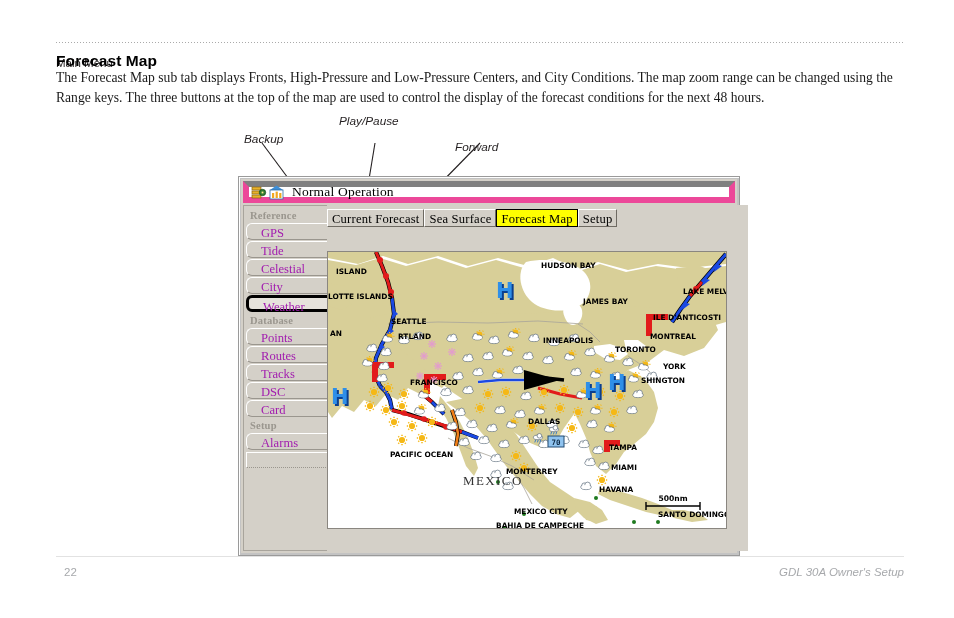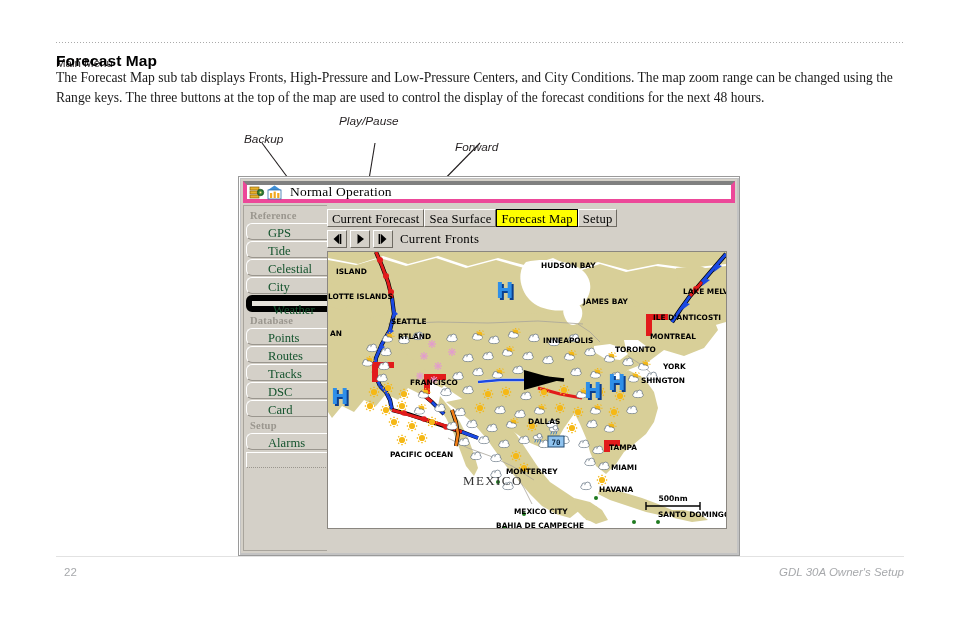--- a/index.html
+++ b/index.html
@@ -26,41 +26,41 @@
   #callout-svg{position:absolute;left:0;top:0;width:954px;height:618px;pointer-events:none;}
 
   
   #device-window{position:absolute;left:238px;top:176px;width:502px;height:380px;
     background:#c3c3c3;border:1px solid #9a9a9a;box-sizing:border-box;
     box-shadow:1px 1px 0 #ffffff inset;}
   #device-inner{position:absolute;left:2px;top:2px;width:496px;height:374px;background:#d4d0c8;}
 
   
   #titlebar{position:absolute;left:2px;top:2px;width:492px;height:22px;background:#ffffff;
-    border:4px solid #ec4899;border-top-color:#808080;box-sizing:border-box;display:flex;align-items:center;}
+    border:6px solid #ec4899;border-top-color:#808080;box-sizing:border-box;display:flex;align-items:center;}
   #titlebar-icons{display:flex;align-items:center;gap:2px;padding-left:2px;}
   .ti{width:16px;height:15px;position:relative;display:inline-block;}
   #title-text{font-family:"Liberation Serif",serif;font-size:13.5px;color:#000;margin-left:7px;
     letter-spacing:.2px;}
 
   
   #sidebar{position:absolute;left:2px;top:26px;width:94px;height:346px;background:#d4d0c8;
     border:1px solid #a8a49c;box-sizing:border-box;padding:2px;}
   .side-group{font-family:"Liberation Serif",serif;font-size:10.5px;color:#9a968e;
     font-weight:bold;padding:2px 0 2px 4px;letter-spacing:.2px;}
-  .side-item{font-family:"Liberation Serif",serif;font-size:12.6px;color:#14532d;
+  .side-item{font-family:"Liberation Serif",serif;font-size:12.6px;color:#a21caf;
     background:#d4d0c8;border-top:1px solid #ffffff;border-left:1px solid #ffffff;
     border-bottom:1px solid #9a968e;border-right:1px solid #9a968e;
-    padding:1px 0 1px 21px;margin-bottom:1px;height:17px;line-height:16px;box-sizing:border-box;border-radius:6px;}
-  .side-item.selected{border:6px solid #000000;background:#e6e3dc;}
+    padding:1px 0 1px 14px;margin-bottom:1px;height:17px;line-height:16px;box-sizing:border-box;border-radius:6px;}
+  .side-item.selected{border:3px solid #000000;background:#e6e3dc;}
   .side-spacer{height:14px;border-top:1px solid #ffffff;border-left:1px solid #ffffff;
     border-bottom:1px dotted #9a968e;border-right:1px solid #9a968e;margin-top:2px;}
 
   
-  #content{position:absolute;left:86px;top:26px;width:408px;height:346px;background:#d4d0c8;}
+  #content{position:absolute;left:86px;top:26px;width:408px;height:346px;background:#d4d0c8;padding-left:13px;}
 
   
   #tabrow{position:absolute;left:0px;top:2px;height:20px;display:flex;align-items:flex-end;}
   .tab{font-family:"Liberation Serif",serif;font-size:12.6px;color:#000;background:#d4d0c8;
     border-top:1px solid #ffffff;border-left:1px solid #ffffff;border-right:1px solid #6e6a62;
     border-bottom:1px solid #6e6a62;
     padding:1px 4px 1px 4px;height:18px;line-height:16px;box-sizing:border-box;letter-spacing:.2px;}
   .tab.active{background:#ffff00;border:1px solid #000000;font-weight:normal;}
 
   
@@ -156,40 +156,20 @@
 
     <div id="content">
 
       <div id="tabrow">
         <div class="tab">Current Forecast</div>
         <div class="tab">Sea Surface</div>
         <div class="tab active">Forecast Map</div>
         <div class="tab">Setup</div>
       </div>
 
-      <div id="toolbar">
-        <div class="navbtn">
-          <svg width="14" height="12" viewBox="0 0 14 12">
-            <polygon points="9,1 9,11 3.5,6" fill="#000"></polygon>
-            <rect x="9.6" y="1" width="1.7" height="10" fill="#000"></rect>
-          </svg>
-        </div>
-        <div class="navbtn">
-          <svg width="14" height="12" viewBox="0 0 14 12">
-            <polygon points="4.5,1 4.5,11 11,6" fill="#000"></polygon>
-          </svg>
-        </div>
-        <div class="navbtn">
-          <svg width="14" height="12" viewBox="0 0 14 12">
-            <rect x="2.6" y="1" width="1.7" height="10" fill="#000"></rect>
-            <polygon points="5,1 5,11 10.5,6" fill="#000"></polygon>
-          </svg>
-        </div>
-        <span id="toolbar-title">Current Fronts</span>
-      </div>
 
       <div id="mapframe">
         <svg id="map-svg" width="398" height="276" viewBox="0 0 398 276">
           <defs>
             <g id="sunicon">
               <circle cx="0" cy="0" r="3.1" fill="#f5b816"></circle>
               <g stroke="#f5b816" stroke-width="1.5">
                 <line x1="0" y1="-5.2" x2="0" y2="-4"></line>
                   <line x1="0" y1="4" x2="0" y2="5.2"></line>
                 <line x1="-5.2" y1="0" x2="-4" y2="0"></line>

